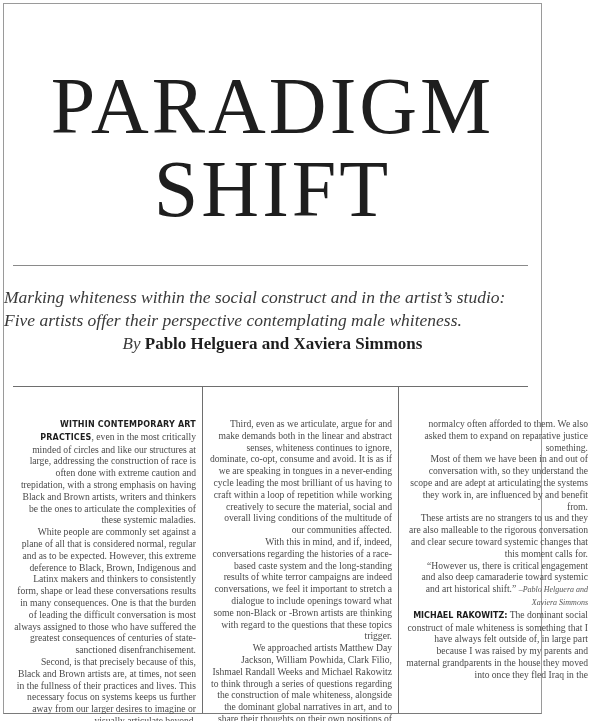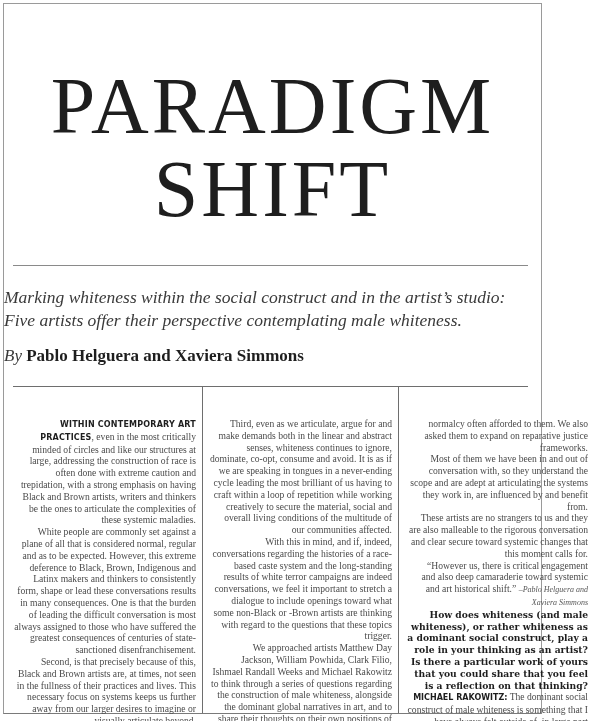--- a/index.html
+++ b/index.html
@@ -20,21 +20,21 @@
     .rule-top {
       position: absolute; left: 9px; right: 13px; top: 261px; height: 0;
       border-top: 1px solid #8a8a8a;
     }
     .deck {
       position: absolute; left: 0; width: 100%; top: 282px; text-align: left;
       font-family: "Liberation Serif", "DejaVu Serif", serif; font-style: italic;
       font-size: 17.5px; line-height: 23px; color: #3a3a3a;
     }
     .byline {
-      position: absolute; left: 0; width: 100%; top: 342px; 
+      position: absolute; left: 0; width: 100%; top: 330px; text-align: center;
       font-family: "Liberation Serif", "DejaVu Serif", serif;
       font-size: 17px; color: #1e1e1e;
     }
     .byline .by { font-style: italic; font-weight: normal; color: #3a3a3a; }
     .byline .authors { font-weight: bold; }
     .rule-mid {
       position: absolute; left: 9px; right: 13px; top: 382px; height: 0;
       border-top: 1px solid #6e6e6e;
     }
     .divider {
@@ -97,21 +97,20 @@
     <p>Second, is that precisely because of this, Black and Brown artists are, at times, not seen in the fullness of their practices and lives. This necessary focus on systems keeps us further away from our larger desires to imagine or visually articulate beyond.</p>
   </div>
 
   <div class="col c2">
     <p>Third, even as we articulate, argue for and make demands both in the linear and abstract senses, whiteness continues to ignore, dominate, co-opt, consume and avoid. It is as if we are speaking in tongues in a never-ending cycle leading the most brilliant of us having to craft within a loop of repetition while working creatively to secure the material, social and overall living conditions of the multitude of our communities affected.</p>
     <p>With this in mind, and if, indeed, conversations regarding the histories of a race-based caste system and the long-standing results of white terror campaigns are indeed conversations, we feel it important to stretch a dialogue to include openings toward what some non-Black or -Brown artists are thinking with regard to the questions that these topics trigger.</p>
     <p>We approached artists Matthew Day Jackson, William Powhida, Clark Filio, Ishmael Randall Weeks and Michael Rakowitz to think through a series of questions regarding the construction of male whiteness, alongside the dominant global narratives in art, and to share their thoughts on their own positions of privilege, power and the</p>
   </div>
 
   <div class="col c3">
-    <p class="noindent">normalcy often afforded to them. We also asked them to expand on reparative justice frameworks.</p>
+    <p class="noindent">normalcy often afforded to them. We also asked them to expand on reparative justice something.</p>
     <p>Most of them we have been in and out of conversation with, so they understand the scope and are adept at articulating the systems they work in, are influenced by and benefit from.</p>
     <p>These artists are no strangers to us and they are also malleable to the rigorous conversation and clear secure toward systemic changes that this moment calls for.</p>
     <p><span>“However us, there is critical engagement and also deep camaraderie toward systemic and art historical shift.” </span><span class="attribution">–Pablo Helguera and Xaviera Simmons</span></p>
-    <p class="question">How does whiteness (and male whiteness), or rather whiteness as a dominant social construct, play a role in your thinking as an artist? Is there a particular work of yours that you could share that you feel is a reflection on that thinking?</p>
     <p class="noindent"><span class="speaker">MICHAEL RAKOWITZ:</span><span> The dominant social construct of male whiteness is something that I have always felt outside of, in large part because I was raised by my parents and maternal grandparents in the house they moved into once they fled Iraq in the</span></p>
   </div>
 
 </div>
 
 </body></html>

